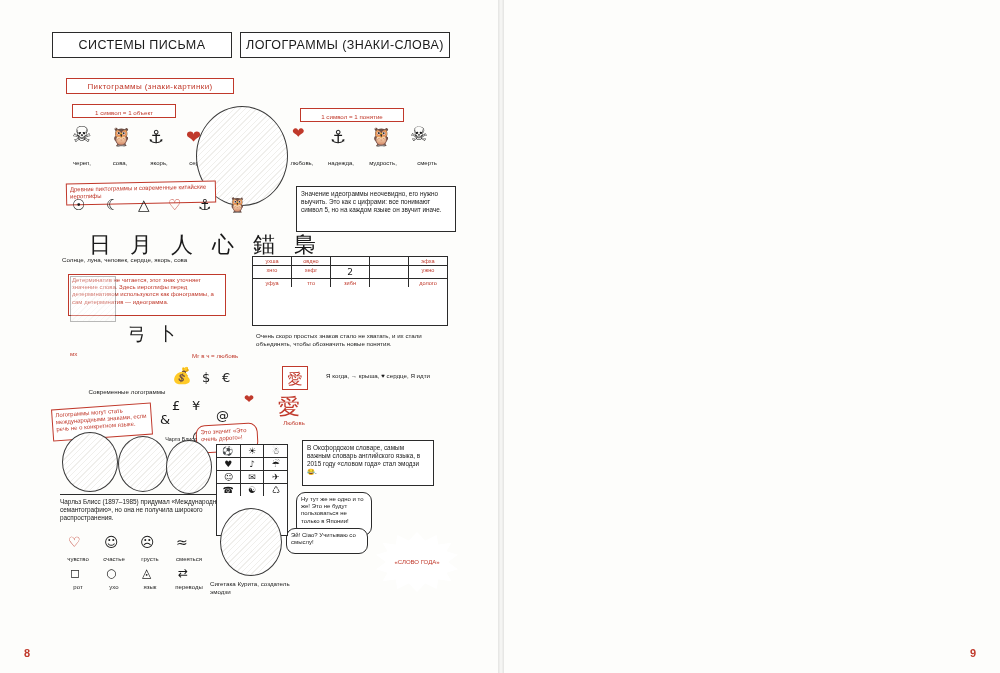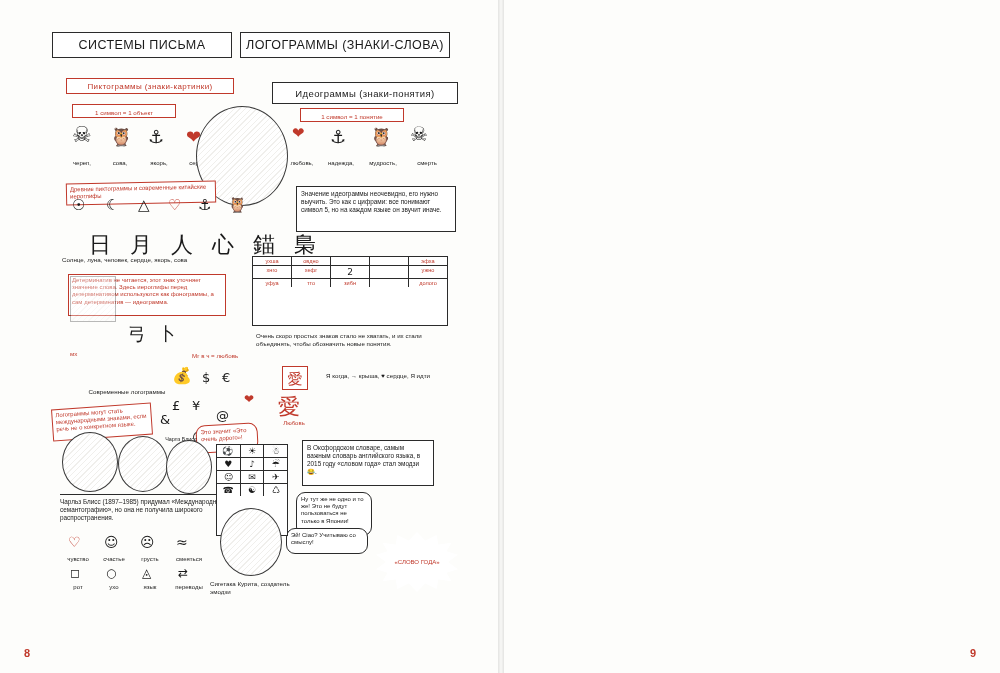--- a/index.html
+++ b/index.html
@@ -94,21 +94,20 @@
 <div class="spread">
 
   <div class="page left">
 
     <div class="hdr" style="left:240px;top:32px;width:210px;height:26px;">ЛОГОГРАММЫ (ЗНАКИ-СЛОВА)</div>
 
     <div class="hdr" style="left:52px;top:32px;width:180px;height:26px;">СИСТЕМЫ ПИСЬМА</div>
 
     <div class="hdr red xs" style="left:66px;top:78px;width:168px;height:16px;">Пиктограммы (знаки-картинки)</div>
 
-    <div class="hdr sm" style="left:272px;top:82px;width:186px;height:22px;">Идеограммы (знаки-понятия)</div>
 
     <div class="box red" style="left:72px;top:104px;width:104px;height:14px;text-align:center;font-size:6.2px;line-height:9px;">1 символ = 1 объект</div>
 
     <div class="box red" style="left:300px;top:108px;width:104px;height:14px;text-align:center;font-size:6.2px;line-height:9px;">1 символ = 1 понятие</div>
 
     <div class="glyph" style="left:72px;top:122px;font-size:22px;">☠</div>
     <div class="glyph" style="left:110px;top:126px;font-size:18px;">🦉</div>
     <div class="glyph" style="left:148px;top:126px;font-size:18px;">⚓</div>
     <div class="glyph red" style="left:186px;top:126px;font-size:18px;">❤</div>
 

